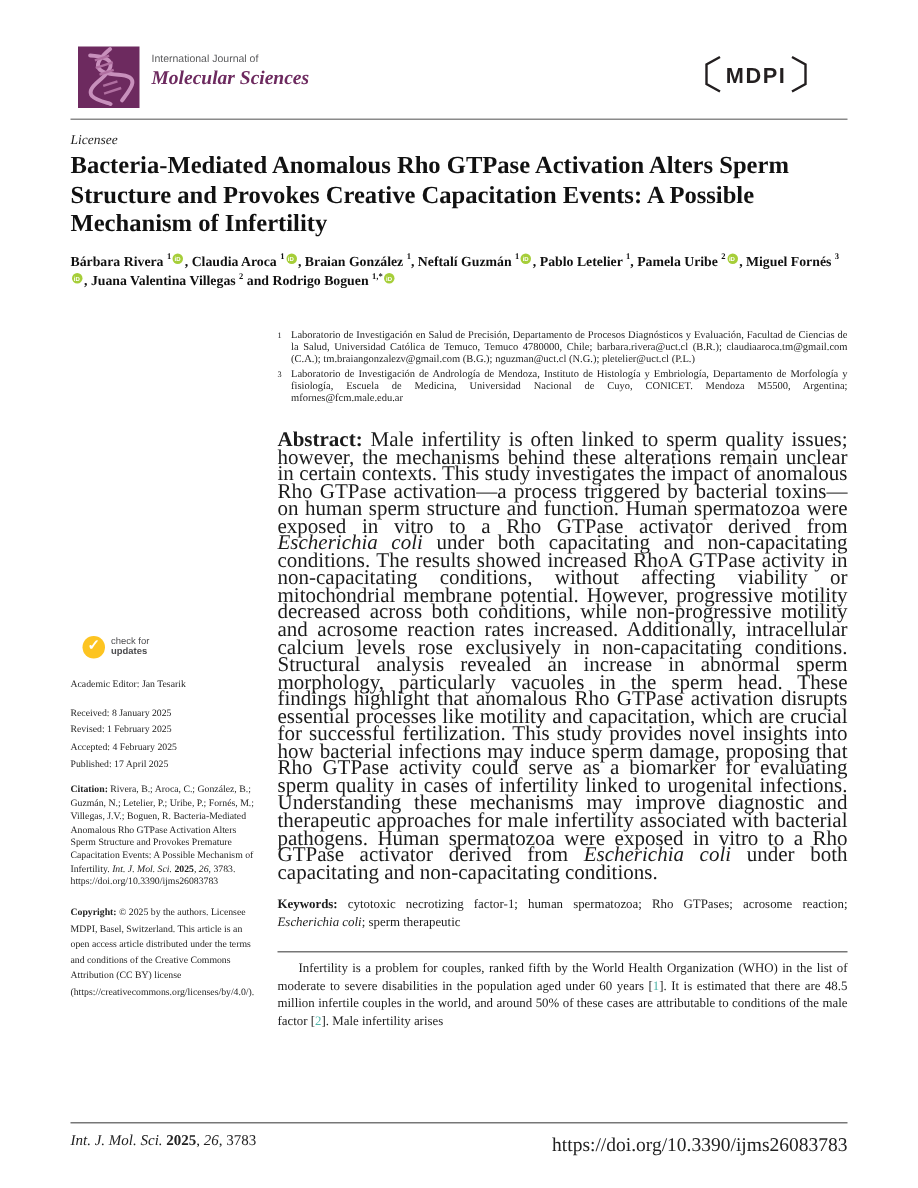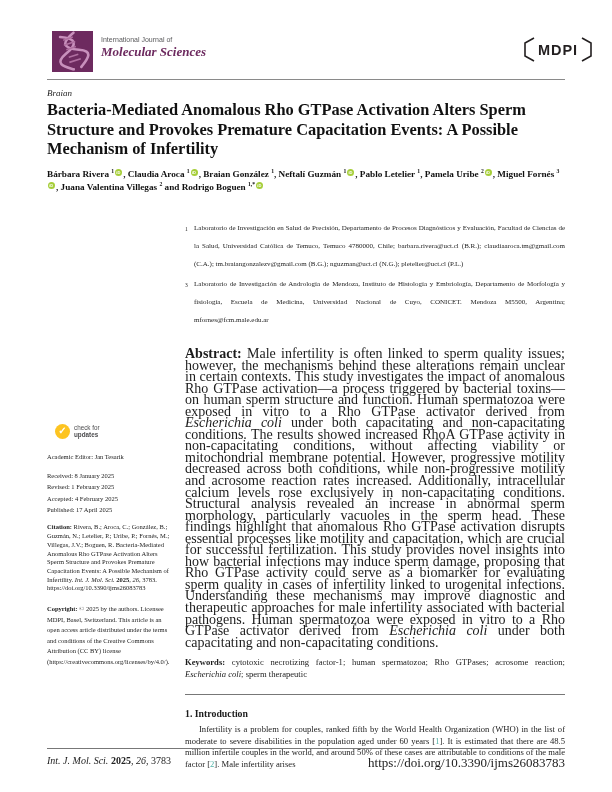--- a/index.html
+++ b/index.html
@@ -9,31 +9,31 @@
   }
   .b{font-weight:bold;}
   .i{font-style:italic;}
   .sup{vertical-align:super;font-size:0.62em;line-height:0;}
 
   
   .logo-box{position:absolute;left:52px;top:31px;width:41px;height:41px;background:#6d2a5f;}
   .journal-name{position:absolute;left:101px;top:36px;line-height:1.1;}
   .journal-name .line1{font-family:"Liberation Sans",sans-serif;font-size:7px;color:#5a5a5c;display:block;}
   .journal-name .line2{font-size:13px;font-weight:bold;font-style:italic;color:#6d2a5f;display:block;margin-top:1px;}
-  .mdpi-logo{position:absolute;left:522px;top:36px;}
+  .mdpi-logo{position:absolute;left:468px;top:36px;}
   .header-rule{position:absolute;left:47px;top:79px;width:518px;border-top:1px solid #8a8a8a;}
 
   
   .article-type{position:absolute;left:47px;top:88px;font-style:italic;font-size:9px;color:#1c1c1c;}
   .title{position:absolute;left:47px;top:100px;width:518px;font-size:16.4px;line-height:19.5px;font-weight:bold;color:#111;}
   .authors{position:absolute;left:47px;top:168px;width:518px;font-size:9.2px;line-height:13px;font-weight:bold;color:#111;}
 
   
   .maincol{position:absolute;left:185px;top:219px;width:380px;}
-  .affil-row{display:flex;font-size:7px;line-height:18px;margin-bottom:2px;color:#222;}
+  .affil-row{display:flex;font-size:7px;line-height:8px;margin-bottom:2px;color:#222;}
   .affil-marker{width:9px;flex:0 0 9px;font-size:5.5px;vertical-align:super;padding-top:1px;}
   .affil-text{flex:1;text-align:justify;}
   .abstract{margin-top:19px;font-size:14px;line-height:11.55px;text-align:justify;}
   .keywords{margin-top:9px;font-size:8.6px;line-height:11.5px;text-align:justify;}
   .section-rule{margin-top:14px;border-top:0.8px solid #777;width:100%;height:0;}
   .intro-heading{margin-top:13px;font-size:9.8px;font-weight:bold;}
   .intro-para{margin-top:5px;font-size:8.6px;line-height:11.5px;text-align:justify;text-indent:14px;}
 
   
   .sidebar{position:absolute;left:47px;top:424px;width:124px;font-size:6.5px;line-height:8.8px;color:#222;}
@@ -82,42 +82,41 @@
   </div>
   <div class="mdpi-logo">
     <svg width="72" height="27" viewBox="0 0 72 27">
       <polyline points="12,2 3,7 3,20 12,25" fill="none" stroke="#231f20" stroke-width="1.6"></polyline>
       <polyline points="60,2 69,7 69,20 60,25" fill="none" stroke="#231f20" stroke-width="1.6"></polyline>
       <text x="36" y="19" text-anchor="middle" font-family="Liberation Sans, sans-serif" font-size="14.5" font-weight="bold" fill="#231f20" letter-spacing="1">MDPI</text>
     </svg>
   </div>
   <div class="header-rule"></div>
 
-  <div class="article-type">Braian</div>
-  <h1 class="title" style="margin:0;">Bacteria-Mediated Anomalous Rho GTPase Activation Alters Sperm Structure and Provokes Premature Capacitation Events: A Possible Mechanism of Infertility</h1>
+  <div class="article-type">Licensee</div>
+  <h1 class="title" style="margin:0;">Bacteria-Mediated Anomalous Rho GTPase Activation Alters Sperm Structure and Provokes Creative Capacitation Events: A Possible Mechanism of Infertility</h1>
   <div class="authors"><span>Bárbara Rivera </span><span class="sup">1</span><span class="orcid-icon"></span><span>, Claudia Aroca </span><span class="sup">1</span><span class="orcid-icon"></span><span>, Braian González </span><span class="sup">1</span><span>, Neftalí Guzmán </span><span class="sup">1</span><span class="orcid-icon"></span><span>, Pablo Letelier </span><span class="sup">1</span><span>, Pamela Uribe </span><span class="sup">2</span><span class="orcid-icon"></span><span>, </span><span>Miguel Fornés </span><span class="sup">3</span><span class="orcid-icon"></span><span>, Juana Valentina Villegas </span><span class="sup">2</span><span> and Rodrigo Boguen </span><span class="sup">1,*</span><span class="orcid-icon"></span></div>
 
   <div class="maincol">
     <div>
       <div class="affil-row">
         <span class="affil-marker">1</span>
         <span class="affil-text">Laboratorio de Investigación en Salud de Precisión, Departamento de Procesos Diagnósticos y Evaluación, Facultad de Ciencias de la Salud, Universidad Católica de Temuco, Temuco 4780000, Chile; barbara.rivera@uct.cl (B.R.); claudiaaroca.tm@gmail.com (C.A.); tm.braiangonzalezv@gmail.com (B.G.); nguzman@uct.cl (N.G.); pletelier@uct.cl (P.L.)</span>
       </div>
       <div class="affil-row">
         <span class="affil-marker">3</span>
         <span class="affil-text">Laboratorio de Investigación de Andrología de Mendoza, Instituto de Histología y Embriología, Departamento de Morfología y fisiología, Escuela de Medicina, Universidad Nacional de Cuyo, CONICET. Mendoza M5500, Argentina; mfornes@fcm.male.edu.ar</span>
       </div>
     </div>
 
     <p class="abstract" style="margin:19px 0 0 0;"><span class="b">Abstract: </span><span>Male infertility is often linked to sperm quality issues; however, the mechanisms behind these alterations remain unclear in certain contexts. This study investigates the impact of anomalous Rho GTPase activation—a process triggered by bacterial toxins—on human sperm structure and function. Human spermatozoa were exposed in vitro to a Rho GTPase activator derived from </span><span class="i">Escherichia coli</span><span> under both capacitating and non-capacitating conditions. The results showed increased RhoA GTPase activity in non-capacitating conditions, without affecting viability or mitochondrial membrane potential. However, progressive motility decreased across both conditions, while non-progressive motility and acrosome reaction rates increased. Additionally, intracellular calcium levels rose exclusively in non-capacitating conditions. Structural analysis revealed an increase in abnormal sperm morphology, particularly vacuoles in the sperm head. These findings highlight that anomalous Rho GTPase activation disrupts essential processes like motility and capacitation, which are crucial for successful fertilization. This study provides novel insights into how bacterial infections may induce sperm damage, proposing that Rho GTPase activity could serve as a biomarker for evaluating sperm quality in cases of infertility linked to urogenital infections. Understanding these mechanisms may improve diagnostic and therapeutic approaches for male infertility associated with bacterial pathogens. Human spermatozoa were exposed in vitro to a Rho GTPase activator derived from </span><span class="i">Escherichia coli</span><span> under both capacitating and non-capacitating conditions.</span></p>
     <p class="keywords" style="margin:9px 0 0 0;"><span class="b">Keywords: </span><span>cytotoxic necrotizing factor-1; human spermatozoa; Rho GTPases; acrosome reaction; </span><span class="i">Escherichia coli</span><span>; sperm therapeutic</span></p>
 
     <div class="section-rule"></div>
 
-    <div class="intro-heading">1. Introduction</div>
     <p class="intro-para" style="margin:5px 0 0 0;"><span>Infertility is a problem for couples, ranked fifth by the World Health Organization (WHO) in the list of moderate to severe disabilities in the population aged under 60 years [</span><span style="color: rgb(79, 179, 167);">1</span><span>]. It is estimated that there are 48.5 million infertile couples in the world, and around 50% of these cases are attributable to conditions of the male factor [</span><span style="color: rgb(79, 179, 167);">2</span><span>]. Male infertility arises</span></p>
   </div>
 
   <div class="sidebar">
     <div class="updates-badge">
       <span class="check-circle">✓</span>
       <span class="updates-text">
         <span>check for</span><br>
         <span class="l2">updates</span>
       </span>

